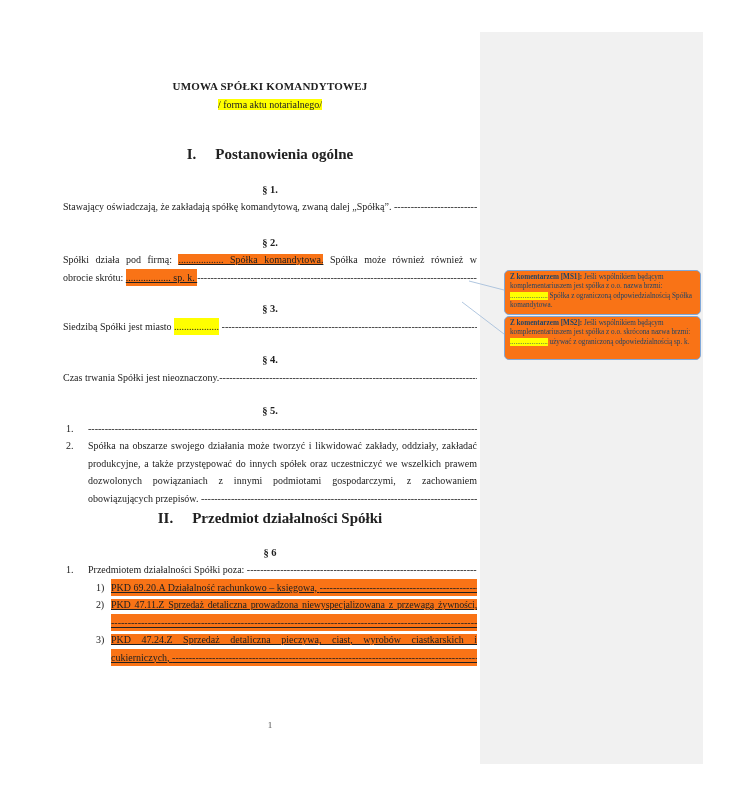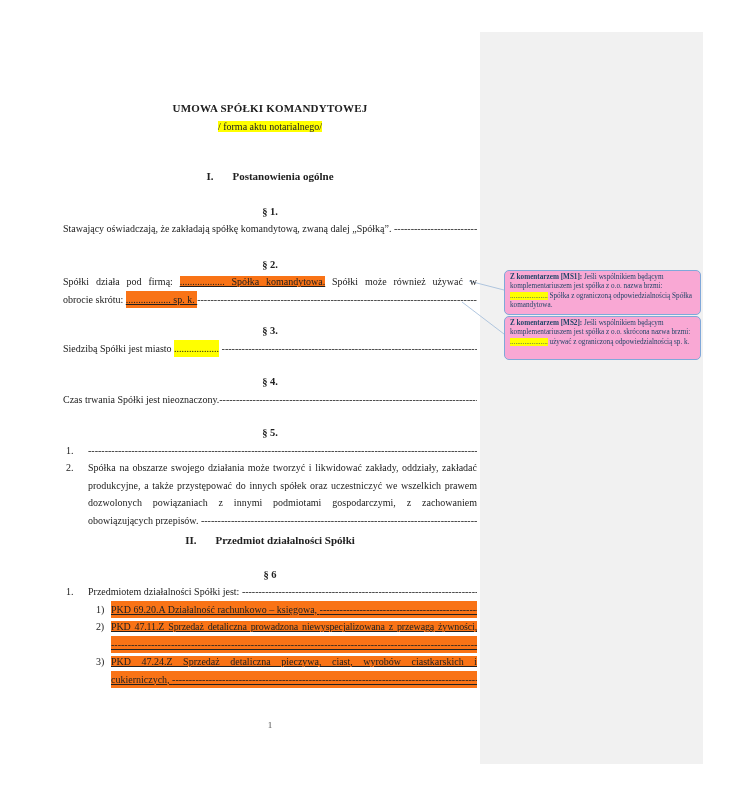--- a/index.html
+++ b/index.html
@@ -9,27 +9,27 @@
     font-family:"Liberation Serif","DejaVu Serif",serif;
     color:#212121;
   }
   
   .markup-area{
     position:absolute;left:480px;top:32px;width:223px;height:732px;
     background:#f1f1f1;
   }
   
   .doc{
-    position:absolute;left:63px;top:0;width:414px;padding-top:100px;
+    position:absolute;left:63px;top:0;width:414px;padding-top:78px;
     font-size:10px;line-height:17.5px;
   }
   .ln{position:relative;height:17.5px;line-height:17.5px;overflow:hidden;}
   .title{text-align:center;font-weight:bold;font-size:11px;letter-spacing:.2px;}
   .subtitle{text-align:center;}
-  .chapter{text-align:center;font-weight:bold;font-size:11px;}
+  .chapter{text-align:center;font-weight:bold;font-size:15px;}
   .chapter .marker{display:inline;position:static;margin-right:19px;}
   .sp{text-align:center;font-weight:bold;font-size:10.5px;}
   .chapter-1{margin-top:33px;}
   .chapter-2{margin-top:3px;}
   .sp-1{margin-top:17px;}
   .sp-2{margin-top:18px;}
   .sp-3{margin-top:14px;}
   .sp-4,.sp-5,.sp-6{margin-top:16px;}
   .fill-line{display:flex;white-space:pre;}
   .fill-line .fill{flex:1 1 0;overflow:hidden;}
@@ -42,21 +42,21 @@
   .hl-yellow{background:#ffff00;}
   .hl-blue{background:#f97316;text-decoration:underline;}
   
   .footer{
     position:absolute;left:63px;top:720px;width:414px;
     text-align:center;font-size:9px;color:#4d4d4d;
   }
   
   .balloon{
     position:absolute;left:504px;width:197px;box-sizing:border-box;
-    background:#f9a8d4;border:1px solid #80a8d9;border-radius:5px;
+    background:#f97316;border:1px solid #80a8d9;border-radius:5px;
     padding:2px 5px 3px 5px;
     font-size:7.2px;line-height:9.4px;color:#1f4467;
   }
   .balloon-1{top:270px;min-height:43px;}
   .balloon-2{top:316px;min-height:44px;}
   .clabel{font-weight:bold;}
   .connectors{position:absolute;left:0;top:0;pointer-events:none;}
 </style>
 </head>
 <body>
@@ -68,35 +68,35 @@
   <line x1="462" y1="302" x2="504" y2="334" stroke="#a7bfdb" stroke-width="0.9"></line>
 </svg>
 
 <div class="doc">
     <div class="ln title"><span>UMOWA SPÓŁKI KOMANDYTOWEJ</span></div>
     <div class="ln subtitle"><span class="hl-yellow">/ forma aktu notarialnego/</span></div>
     <div class="ln chapter chapter-1"><span class="marker">I.</span><span>Postanowienia ogólne</span></div>
     <div class="ln sp sp-1"><span>§ 1.</span></div>
     <div class="ln fill-line"><span>Stawający oświadczają, że zakładają spółkę komandytową, zwaną dalej „Spółką”. </span><span class="fill">--------------------------------------------------------------------------------------------------------------------------------------------</span></div>
     <div class="ln sp sp-2"><span>§ 2.</span></div>
-    <div class="ln just-line"><span>Spółki działa pod firmą: </span><span class="hl-blue">.................. Spółka komandytowa.</span><span> Spółki może również używać w</span></div>
+    <div class="ln just-line"><span>Spółki działa pod firmą: </span><span class="hl-blue">.................. Spółka komandytowa.</span><span> Spółka może również również w</span></div>
     <div class="ln fill-line"><span>obrocie skrótu: </span><span class="hl-blue">.................. sp. k. </span><span class="fill">--------------------------------------------------------------------------------------------------------------------------------------------</span></div>
     <div class="ln sp sp-3"><span>§ 3.</span></div>
     <div class="ln fill-line"><span>Siedzibą Spółki jest miasto </span><span class="hl-yellow">..................</span><span> </span><span class="fill">--------------------------------------------------------------------------------------------------------------------------------------------</span></div>
     <div class="ln sp sp-4"><span>§ 4.</span></div>
     <div class="ln fill-line"><span>Czas trwania Spółki jest nieoznaczony.</span><span class="fill">--------------------------------------------------------------------------------------------------------------------------------------------</span></div>
     <div class="ln sp sp-5"><span>§ 5.</span></div>
     <div class="ln fill-line list1"><span class="marker">1.</span><span class="fill">--------------------------------------------------------------------------------------------------------------------------------------------</span></div>
     <div class="ln just-line list1"><span class="marker">2.</span><span>Spółka na obszarze swojego działania może tworzyć i likwidować zakłady, oddziały, zakładać</span></div>
     <div class="ln just-line list1"><span>produkcyjne, a także przystępować do innych spółek oraz uczestniczyć we wszelkich prawem</span></div>
     <div class="ln just-line list1"><span>dozwolonych powiązaniach z innymi podmiotami gospodarczymi, z zachowaniem</span></div>
     <div class="ln fill-line list1"><span>obowiązujących przepisów. </span><span class="fill">--------------------------------------------------------------------------------------------------------------------------------------------</span></div>
     <div class="ln chapter chapter-2"><span class="marker">II.</span><span>Przedmiot działalności Spółki</span></div>
     <div class="ln sp sp-6"><span>§ 6</span></div>
-    <div class="ln fill-line list1"><span class="marker">1.</span><span>Przedmiotem działalności Spółki jest: </span><span class="fill">--------------------------------------------------------------------------------------------------------------------------------------------</span></div>
+    <div class="ln fill-line list1"><span class="marker">1.</span><span>Przedmiotem działalności Spółki poza: </span><span class="fill">--------------------------------------------------------------------------------------------------------------------------------------------</span></div>
     <div class="ln fill-line list2"><span class="marker">1)</span><span class="hl-blue">PKD 69.20.A Działalność rachunkowo – księgowa, </span><span class="hl-blue fill">--------------------------------------------------------------------------------------------------------------------------------------------</span></div>
     <div class="ln just-line list2 tight"><span class="marker">2)</span><span class="hl-blue">PKD 47.11.Z Sprzedaż detaliczna prowadzona niewyspecjalizowana z przewagą żywności,</span></div>
     <div class="ln fill-line list2"><span class="hl-blue fill">--------------------------------------------------------------------------------------------------------------------------------------------</span></div>
     <div class="ln just-line list2"><span class="marker">3)</span><span class="hl-blue">PKD 47.24.Z Sprzedaż detaliczna pieczywa, ciast, wyrobów ciastkarskich i</span></div>
     <div class="ln fill-line list2"><span class="hl-blue">cukierniczych, </span><span class="hl-blue fill">--------------------------------------------------------------------------------------------------------------------------------------------</span></div>
   </div>
 
 <div>
     <div class="balloon balloon-1"><span class="clabel">Z komentarzem [MS1]:</span><span> Jeśli wspólnikiem będącym komplementariuszem jest spółka z o.o. nazwa brzmi: </span><span class="hl-yellow">.....................</span><span> Spółka z ograniczoną odpowiedzialnością Spółka komandytowa.</span></div>
     <div class="balloon balloon-2"><span class="clabel">Z komentarzem [MS2]:</span><span> Jeśli wspólnikiem będącym komplementariuszem jest spółka z o.o. skrócona nazwa brzmi: </span><span class="hl-yellow">.....................</span><span> używać z ograniczoną odpowiedzialnością sp. k.</span></div>

